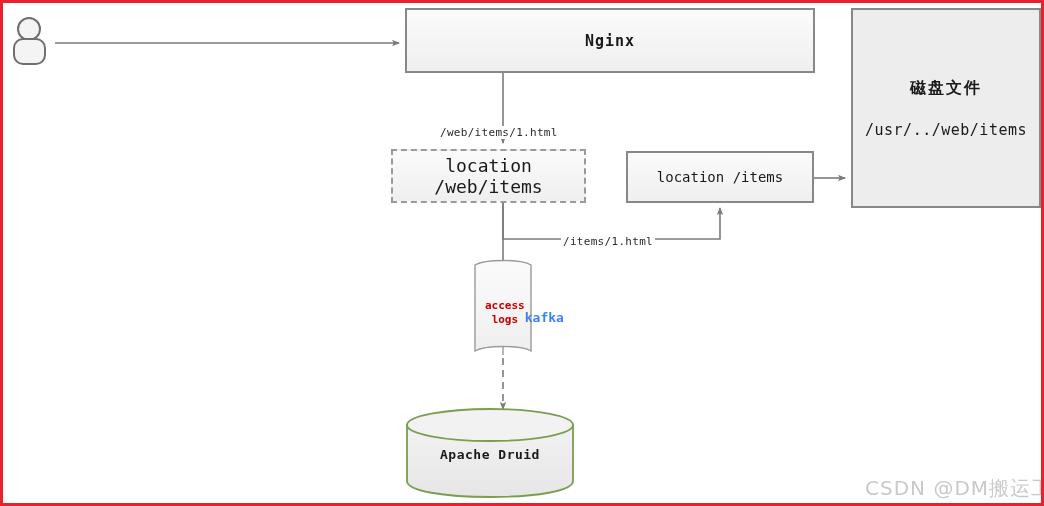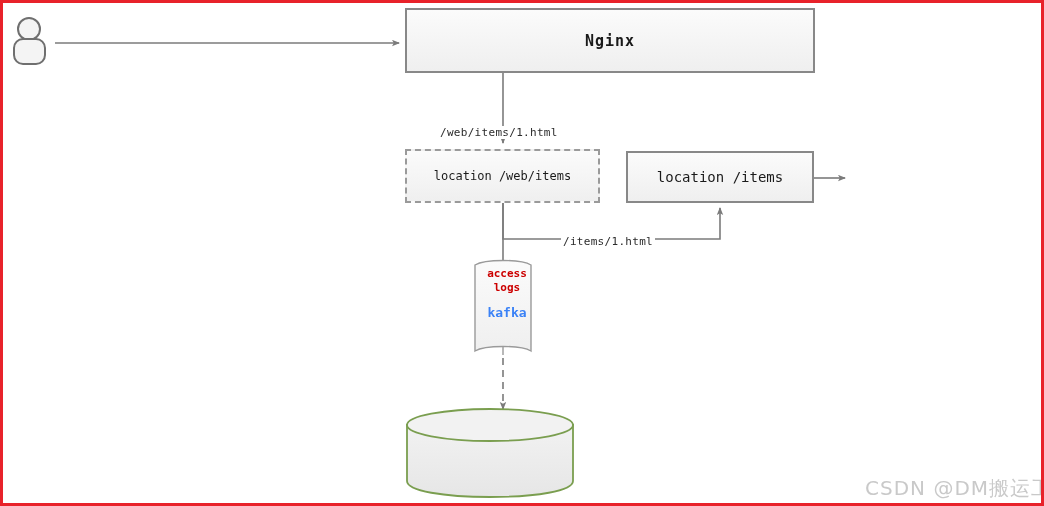--- a/index.html
+++ b/index.html
@@ -44,23 +44,22 @@
     flex-direction: column;
   }
 
   #nginx-box {
     left: 402px; top: 5px; width: 410px; height: 65px;
     font-size: 15px;
     font-weight: bold;
     letter-spacing: 1px;
   }
   #loc-web-items-box {
-    left: 402px; top: 146px; width: 195px; height: 54px;
-    font-size: 12px;
-    text-align: right;
+    left: 388px; top: 146px; width: 195px; height: 54px;
+    font-size: 18px;
   }
   #loc-items-box {
     left: 623px; top: 148px; width: 188px; height: 52px;
     font-size: 14px;
   }
   #disk-file-box {
     left: 848px; top: 5px; width: 190px; height: 200px;
     font-size: 15px;
     gap: 22px;
   }
@@ -87,23 +86,23 @@
   }
   #label-web-items { left: 435px; top: 103px; }
   #label-items     { left: 558px; top: 212px; }
 
   #kafka-node {
     position: absolute;
     left: 470px; top: 256px; width: 60px; height: 100px;
   }
   #kafka-node .kafka-text {
     position: absolute;
-    left: 4px; top: 0; width: 60px; height: 100px;
+    left: 12px; top: 0; width: 60px; height: 100px;
     display: flex;
-    flex-direction: column;
+    flex-direction: row;
     align-items: center;
     justify-content: flex-start;
     padding-top: 8px;
     box-sizing: border-box;
     line-height: 1.25;
   }
   #kafka-node .access-logs {
     color: #cc0000;
     font-weight: bold;
     font-size: 11px;
@@ -222,27 +221,34 @@
   </div>
 
   <div id="loc-web-items-box" class="node-box dashed">
     <span>location /web/items</span>
   </div>
 
   <div id="loc-items-box" class="node-box">
     <span>location /items</span>
   </div>
 
+  <div id="disk-file-box" class="node-box flat">
+    <span class="cn">磁盘文件</span>
+    <span class="path">/usr/../web/items</span>
+  </div>
 
   <div id="kafka-node">
     <div class="kafka-text">
       <span class="access-logs">access logs</span>
       <span class="kafka-name">kafka</span>
     </div>
   </div>
 
+  <div id="druid-node">
+    <div class="druid-label">Apache Druid</div>
+  </div>
 
   <div id="label-web-items" class="label">/web/items/1.html</div>
   <div id="label-items" class="label">/items/1.html</div>
 
   <div id="watermark">CSDN @DM搬运工</div>
 
 </div>
 
 </body></html>

